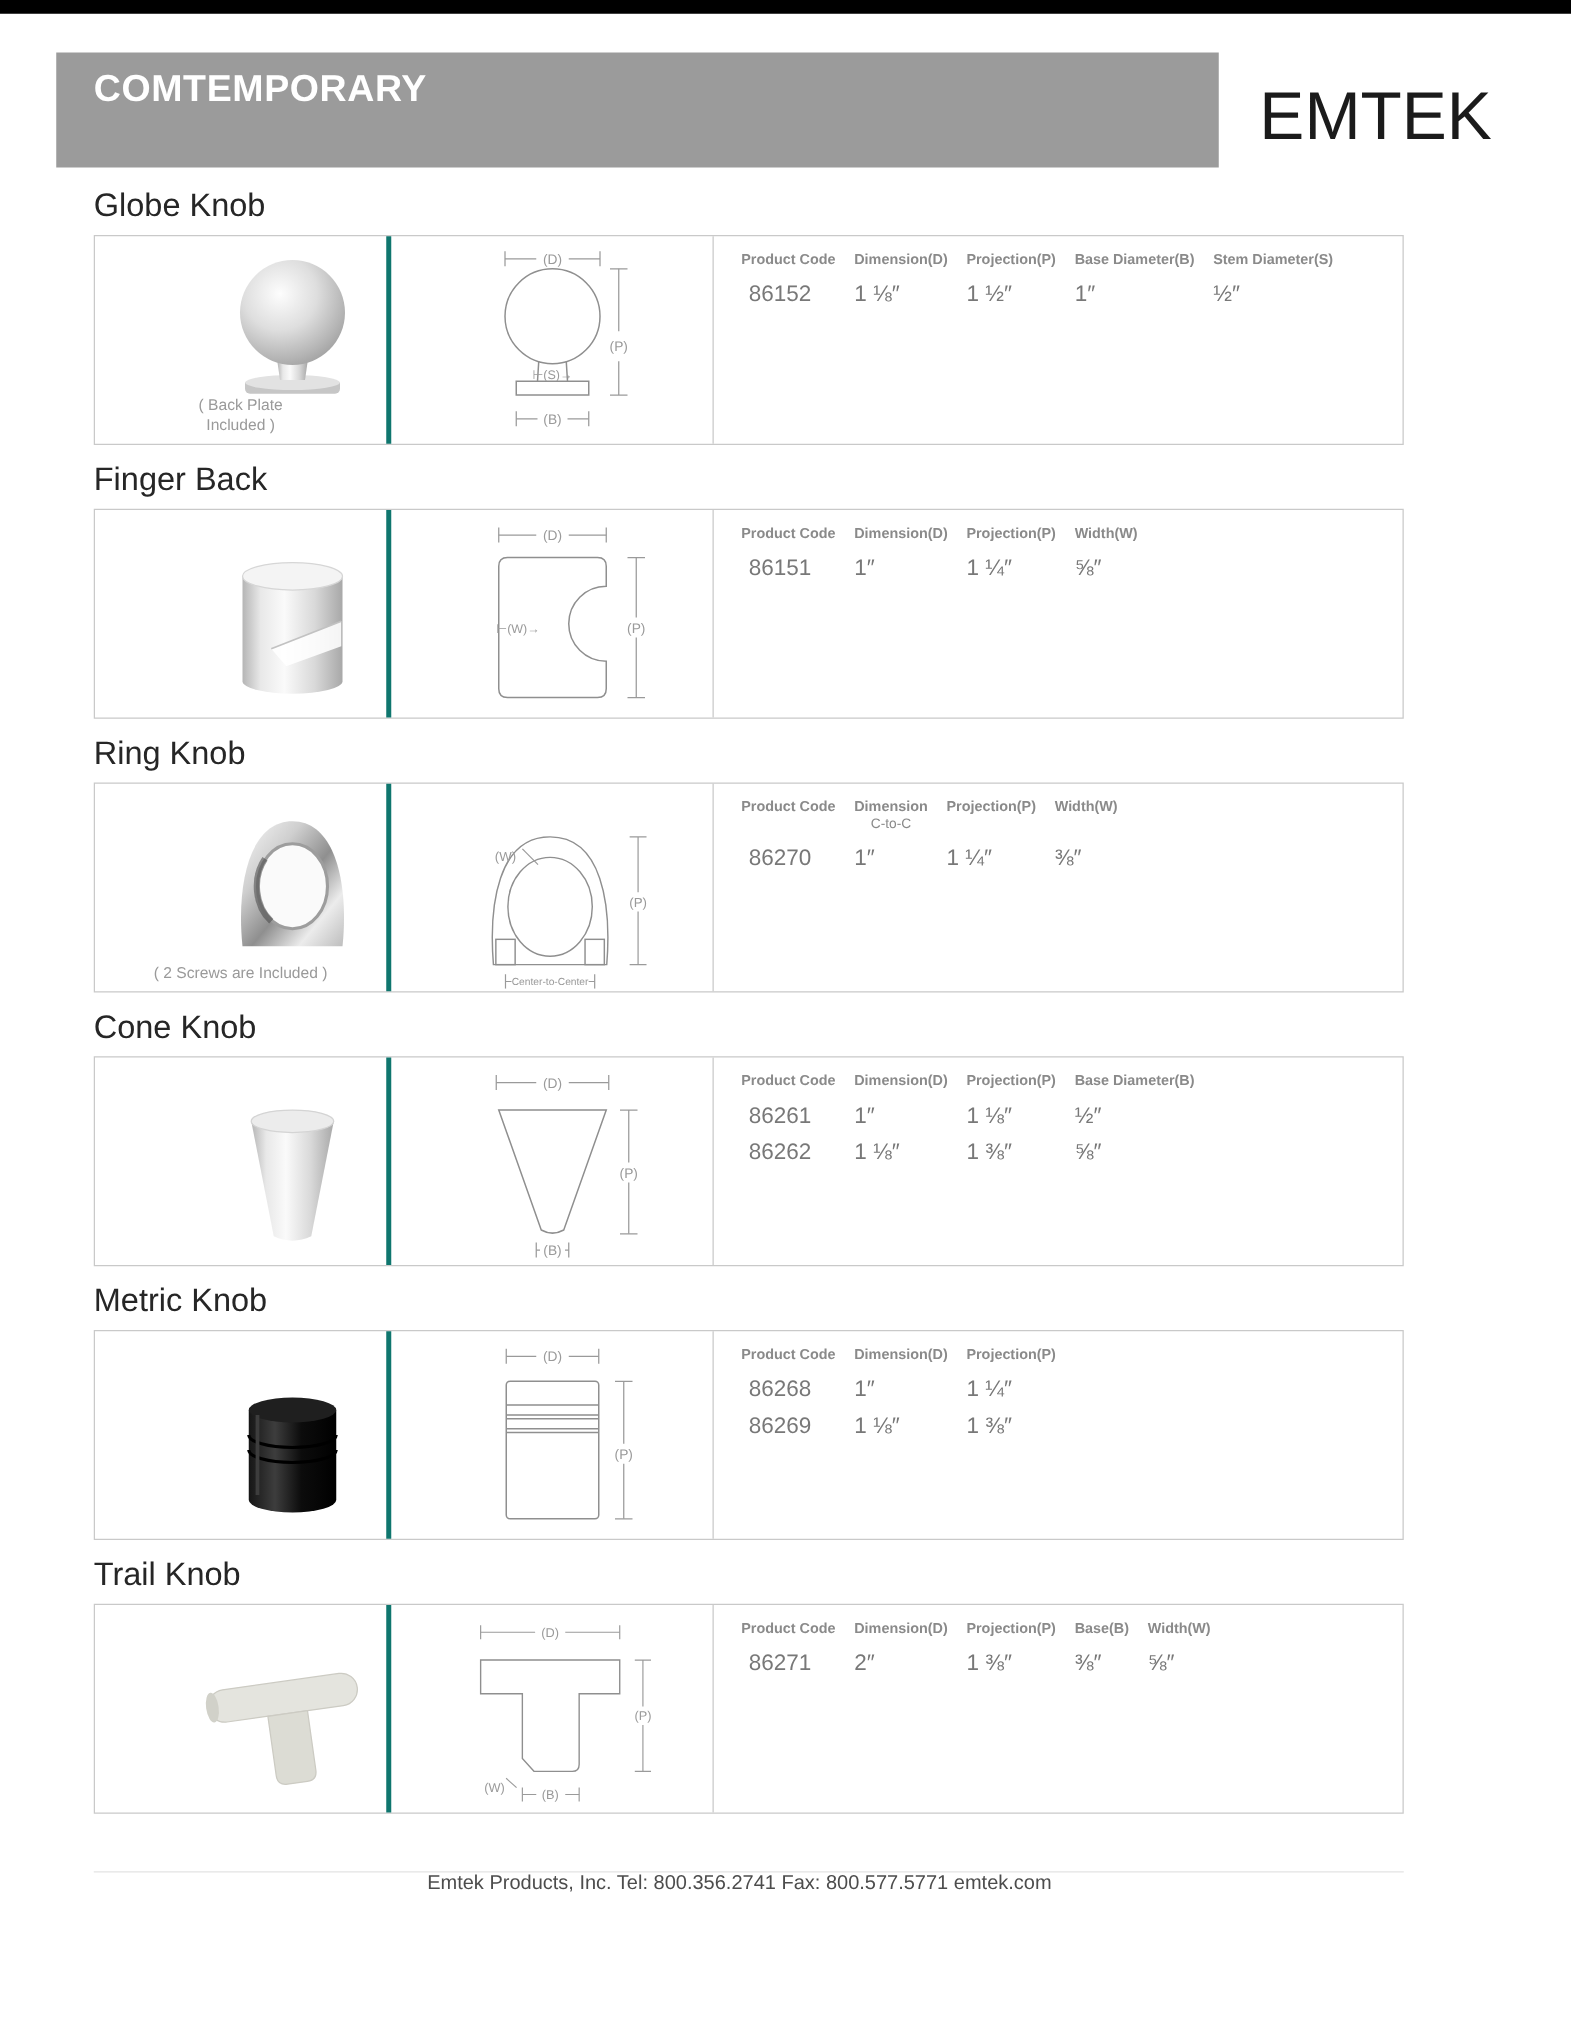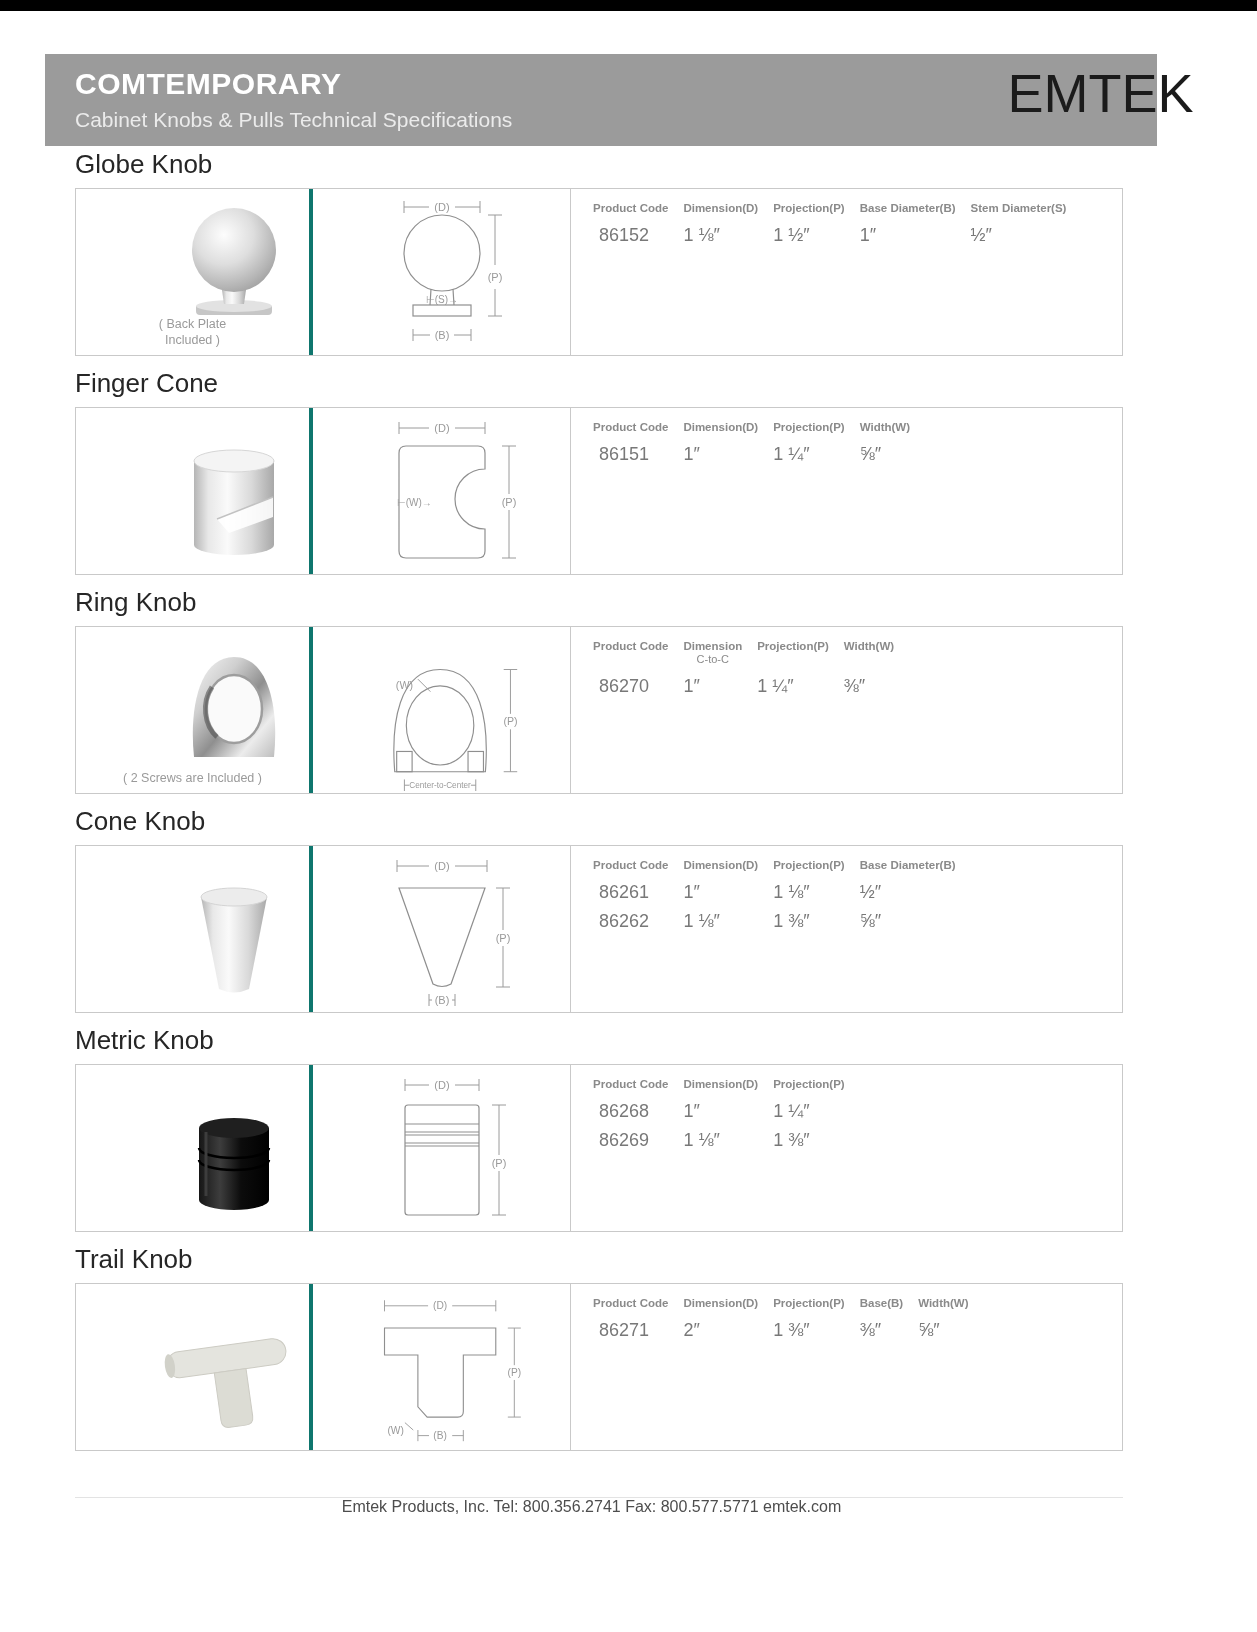--- a/index.html
+++ b/index.html
@@ -2,21 +2,21 @@
 <html><head>
 <meta charset="utf-8">
 <style>
   html,body{margin:0;padding:0;}
   body{
     width:1257px;height:1632px;position:relative;background:#fff;
     font-family:"Liberation Sans",sans-serif;overflow:hidden;
   }
   .topbar{position:absolute;top:0;left:0;width:100%;height:11px;background:#000;}
   .header-band{
-    position:absolute;top:54px;left:45px;width:1112px;height:92px;background:#9b9b9b;
+    position:absolute;top:42px;left:45px;width:930px;height:92px;background:#9b9b9b;
     box-sizing:border-box;padding:13px 0 16px 30px;
   }
   .header-title{margin:0;color:#ffffff;font-size:30px;font-weight:bold;letter-spacing:.5px;}
   .header-subtitle{margin:7px 0 0;color:#ebebeb;font-size:21px;font-weight:normal;}
   .logo{
     position:absolute;top:62px;left:983px;width:235px;text-align:center;
     font-size:54px;font-weight:normal;color:#1b1b1b;letter-spacing:0;
   }
   .content{position:absolute;top:137px;left:0;width:1183px;}
   .section{margin:12px 60px 0 75px;}
@@ -80,21 +80,20 @@
       <stop offset="60%" stop-color="#0c0c0c"></stop>
         <stop offset="100%" stop-color="#000000"></stop>
     </linearGradient>
   </defs>
 </svg>
 
 <div class="topbar"></div>
 
 <div class="header-band">
   <h1 class="header-title">COMTEMPORARY</h1>
-  <div class="header-subtitle">Cabinet Knobs &amp; Pulls Technical Specifications</div>
 </div>
 <div class="logo">EMTEK</div>
 
 <div class="content">
 
   <div class="section">
     <h2 class="section-title">Globe Knob</h2>
     <div class="spec-box">
       <div class="col-photo has-caption">
         <svg width="150" height="132" viewBox="0 0 150 132">
@@ -154,21 +153,21 @@
             <td>1″</td>
             <td>½″</td>
           </tr>
         </tbody>
           </table>
       </div>
     </div>
   </div>
 
   <div class="section">
-    <h2 class="section-title">Finger Cone</h2>
+    <h2 class="section-title">Finger Back</h2>
     <div class="spec-box">
       <div class="col-photo">
         <svg width="150" height="140" viewBox="0 0 150 140">
           <path d="M35,40 L35,124 A40 10 0 0 0 115,124 L115,40 Z" fill="url(#gCyl)"></path>
           <path d="M58,98 L114,76 L114,96 L70,112 Z" fill="#ffffff" opacity="0.88"></path>
           <path d="M58,98 L114,76" stroke="#c2c2c2" stroke-width="1.5" fill="none"></path>
           <ellipse cx="75" cy="40" rx="40" ry="11" fill="#f4f4f4" stroke="#d6d6d6"></ellipse>
         </svg>
       </div>
       <div class="col-drawing">

